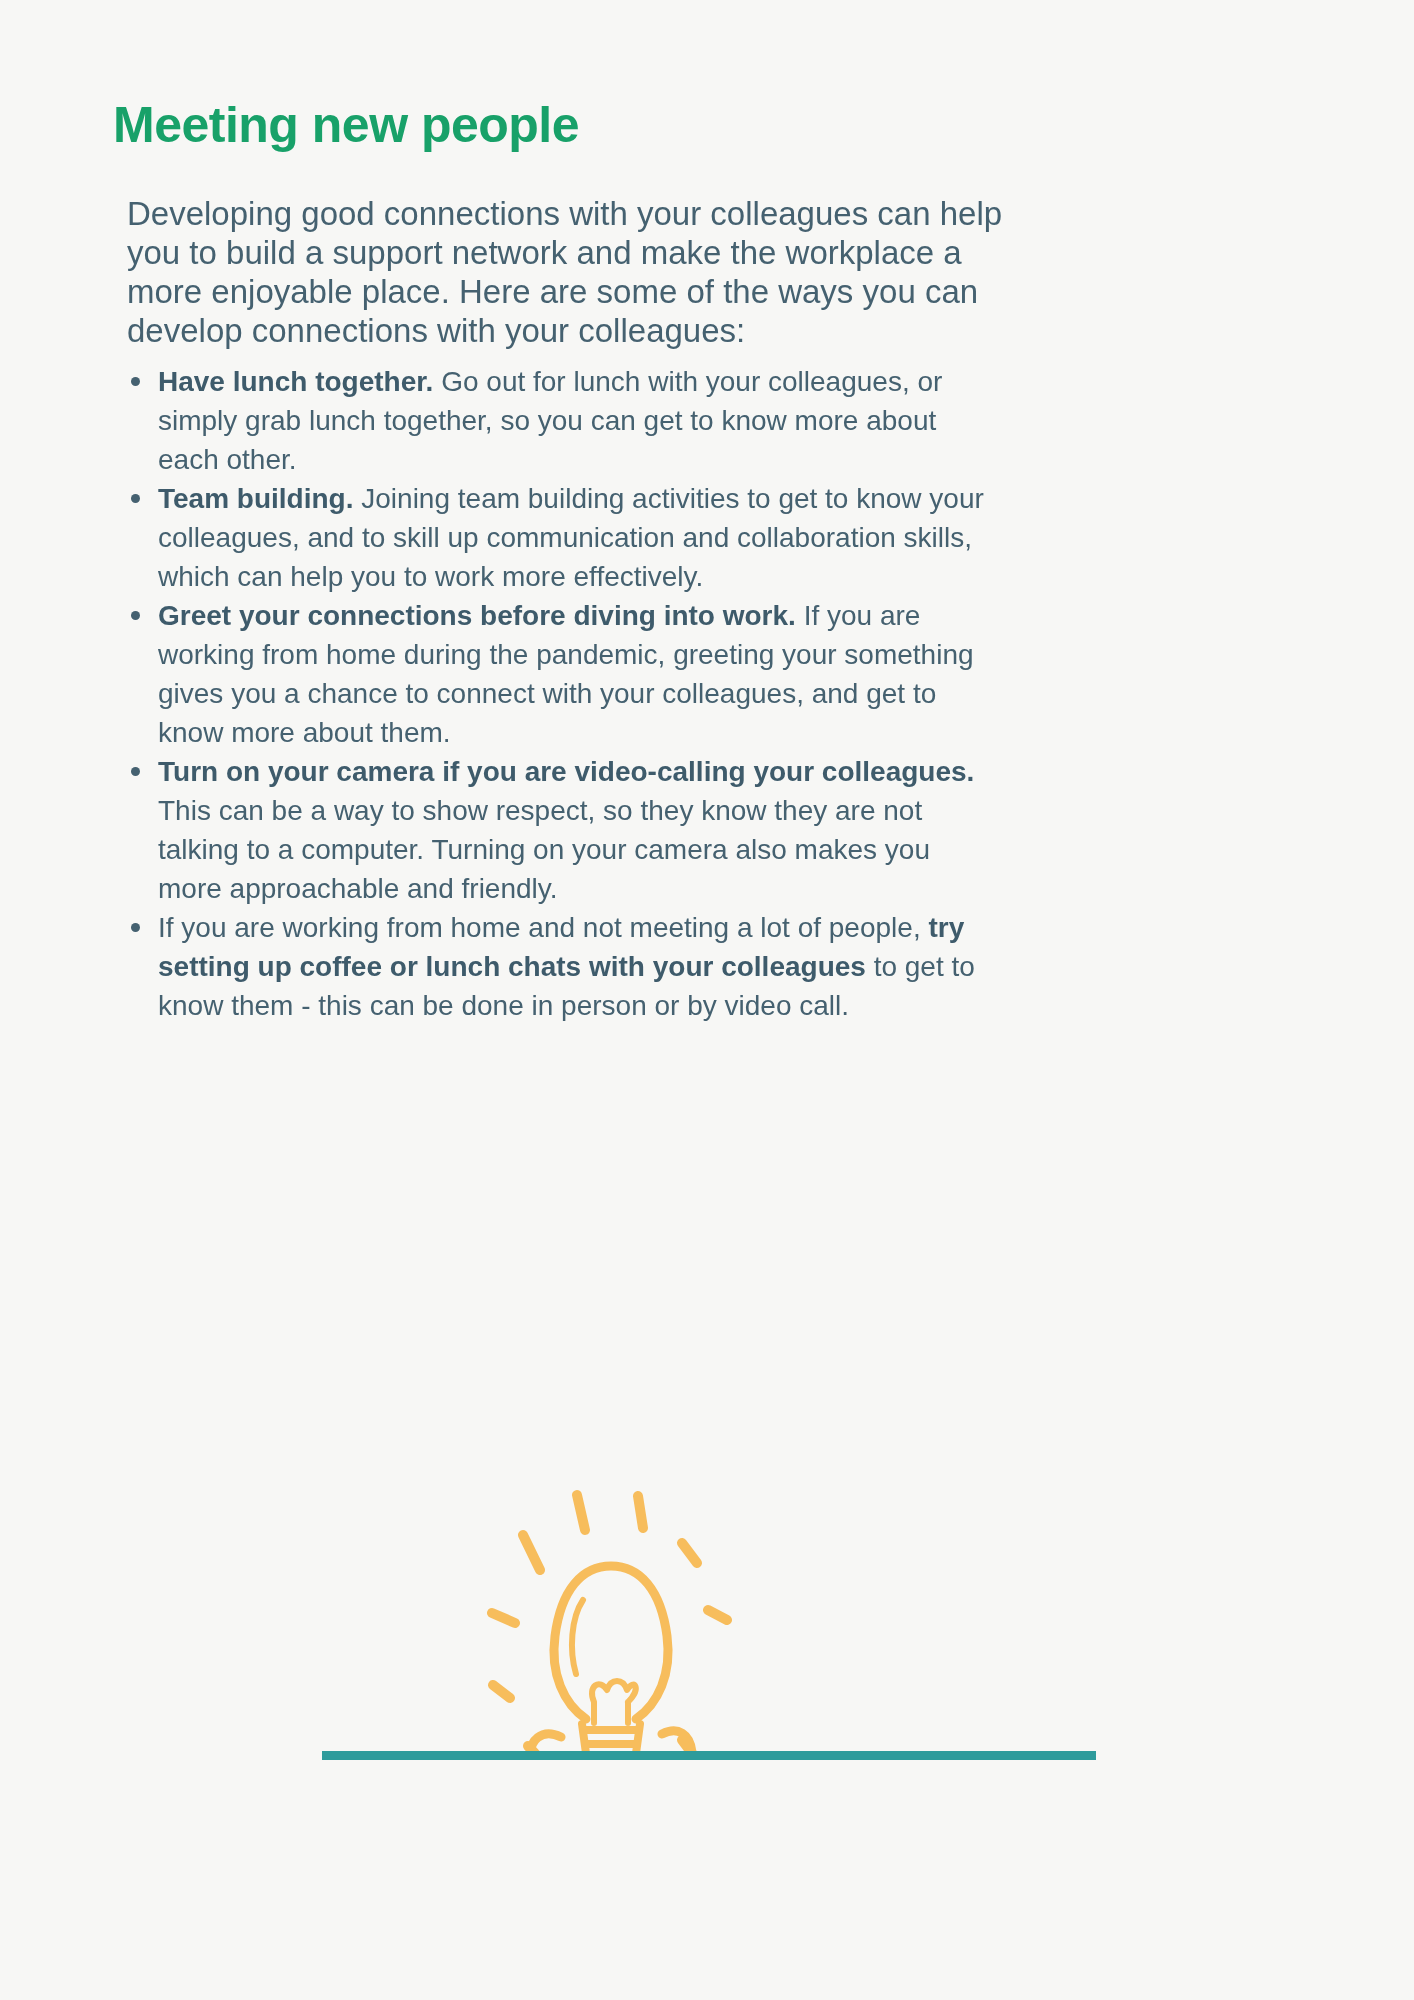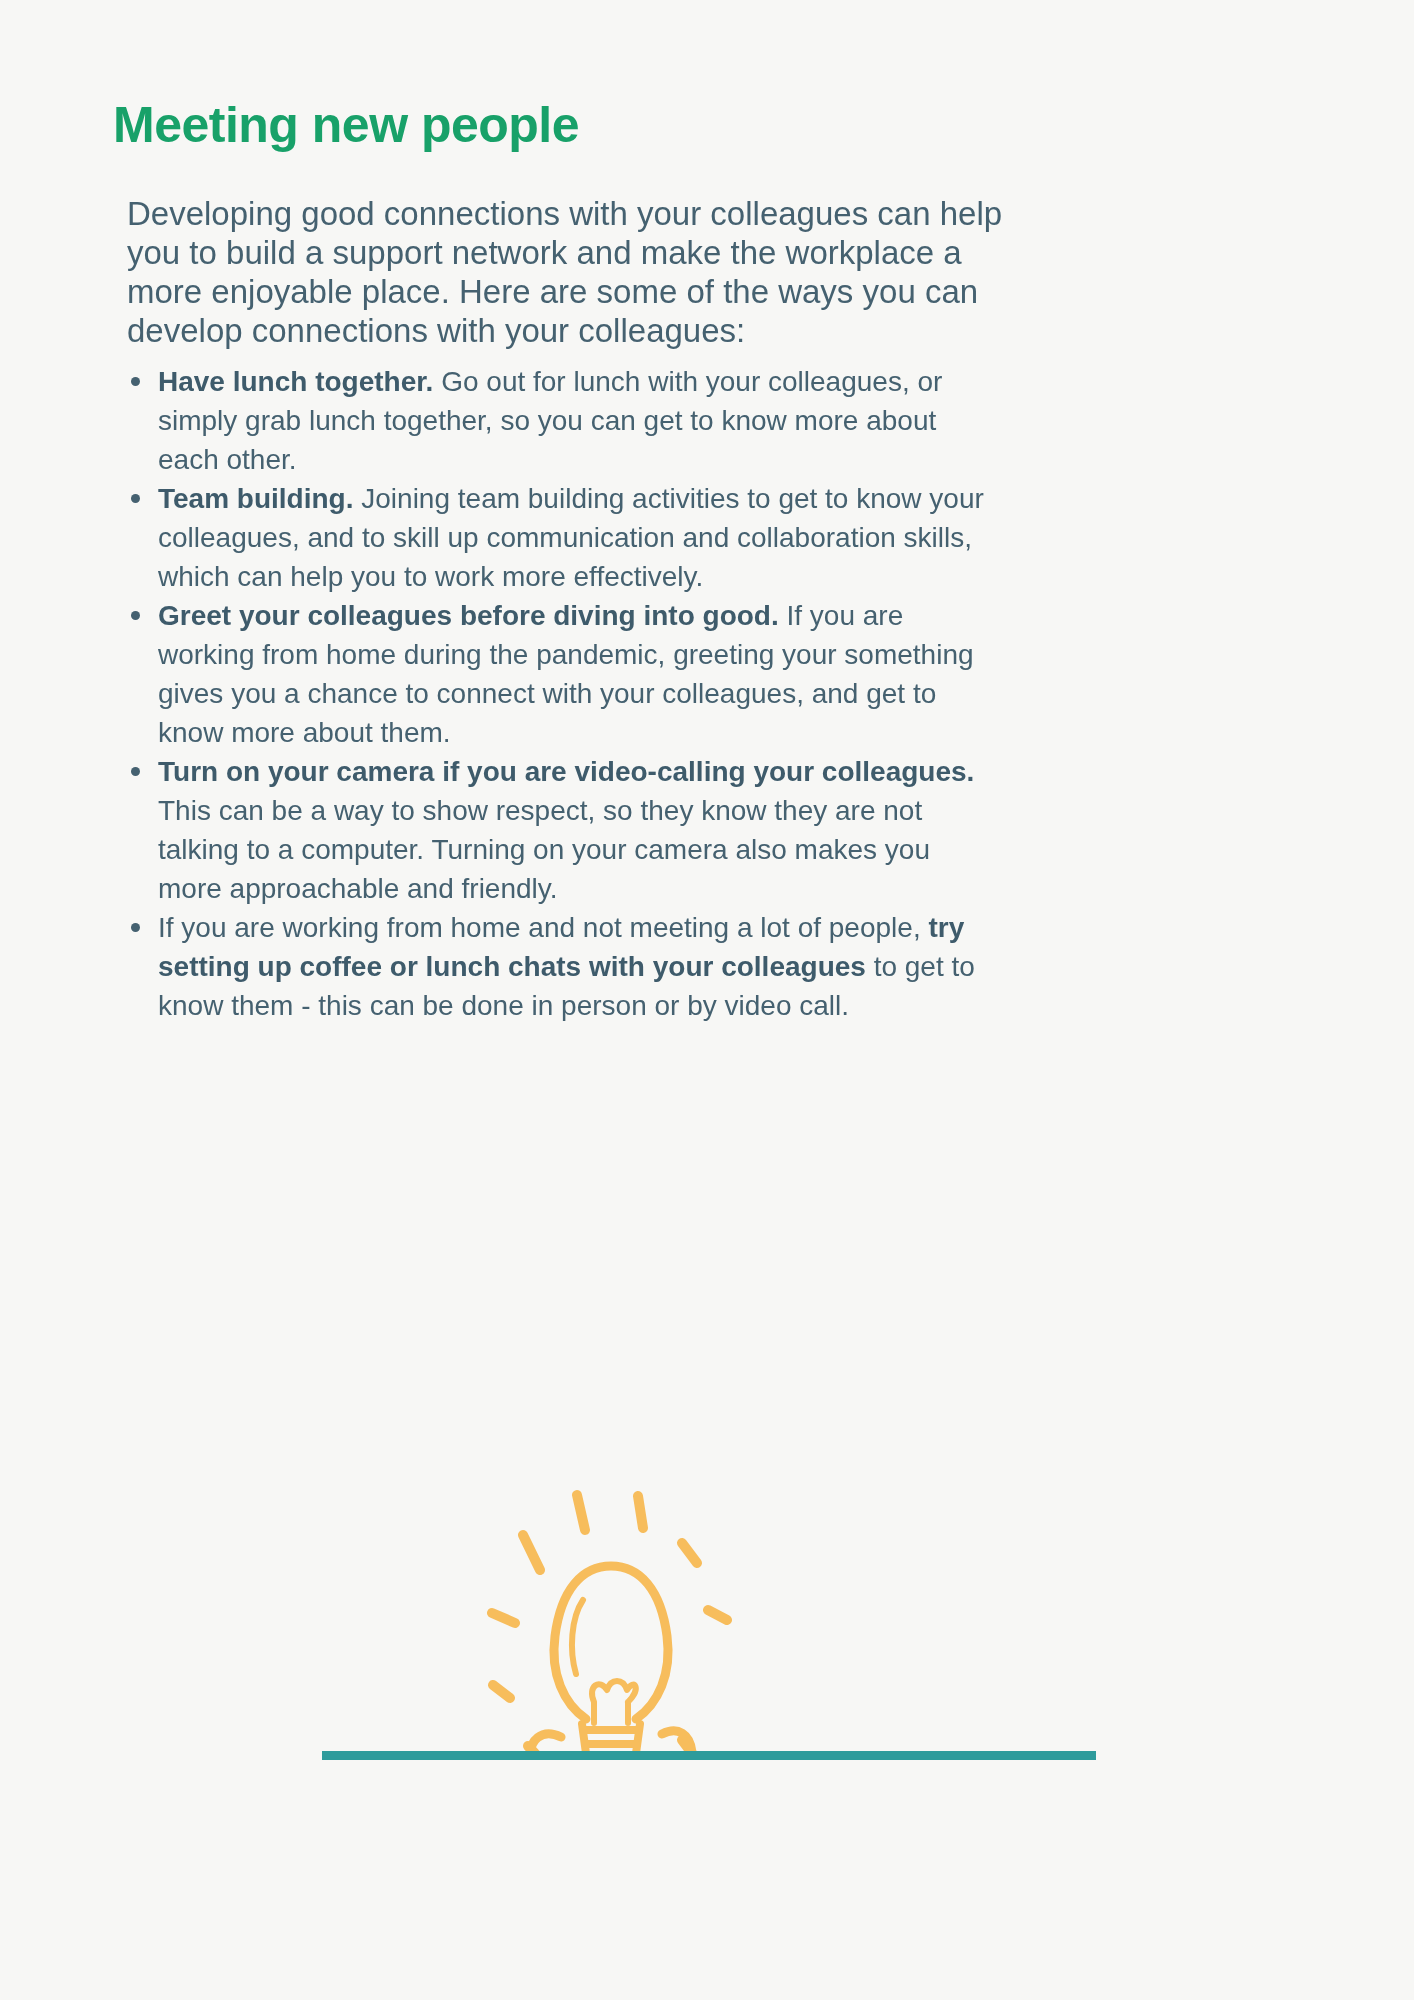--- a/index.html
+++ b/index.html
@@ -64,21 +64,21 @@
     <li>
       <span class="dot"></span>
       <span class="li-text"><span></span><strong>Have lunch together.</strong><span> Go out for lunch with your colleagues, or simply grab lunch together, so you can get to know more about each other.</span></span>
     </li>
     <li>
       <span class="dot"></span>
       <span class="li-text"><span></span><strong>Team building.</strong><span> Joining team building activities to get to know your colleagues, and to skill up communication and collaboration skills, which can help you to work more effectively.</span></span>
     </li>
     <li>
       <span class="dot"></span>
-      <span class="li-text"><span></span><strong>Greet your colleagues before diving into good.</strong><span> If you are working from home during the pandemic, greeting your something gives you a chance to connect with your colleagues, and get to know more about them.</span></span>
+      <span class="li-text"><span></span><strong>Greet your connections before diving into work.</strong><span> If you are working from home during the pandemic, greeting your something gives you a chance to connect with your colleagues, and get to know more about them.</span></span>
     </li>
     <li>
       <span class="dot"></span>
       <span class="li-text"><span></span><strong>Turn on your camera if you are video-calling your colleagues.</strong><span> This can be a way to show respect, so they know they are not talking to a computer. Turning on your camera also makes you more approachable and friendly.</span></span>
     </li>
     <li>
       <span class="dot"></span>
       <span class="li-text"><span>If you are working from home and not meeting a lot of people, </span><strong>try setting up coffee or lunch chats with your colleagues</strong><span> to get to know them - this can be done in person or by video call.</span></span>
     </li>
   </ul>

